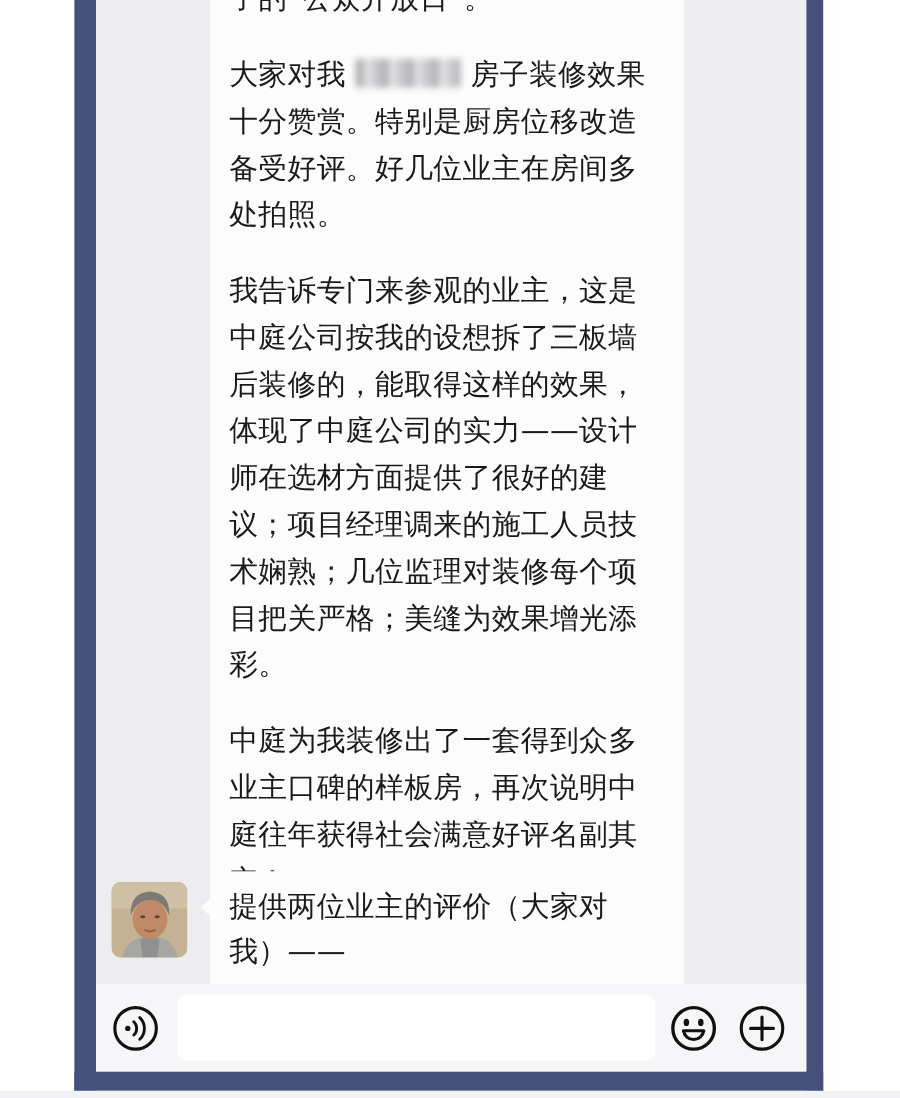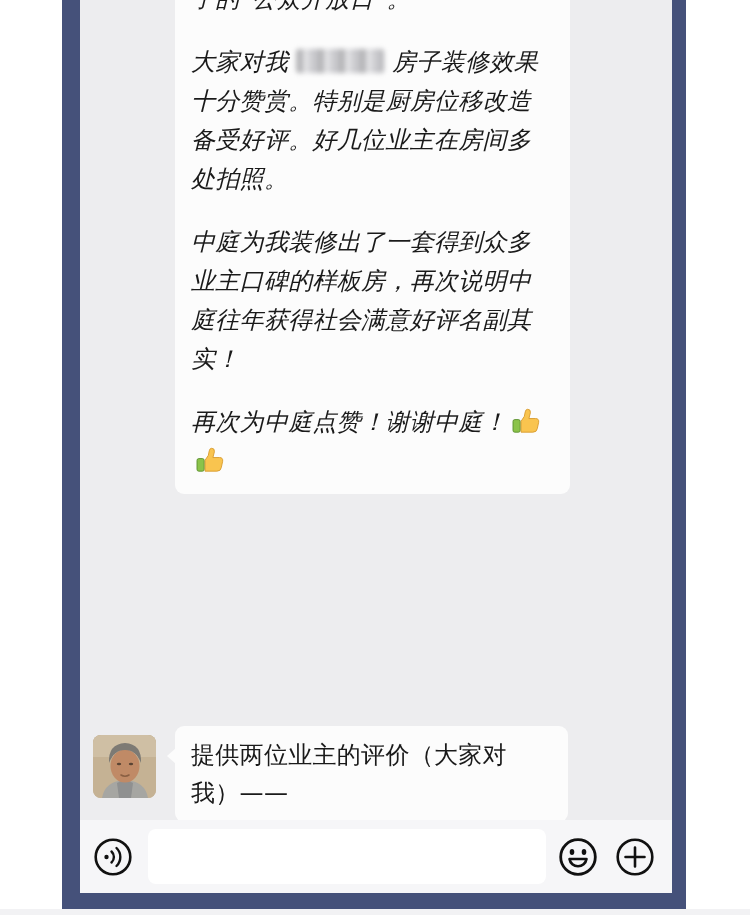--- a/index.html
+++ b/index.html
@@ -24,21 +24,21 @@
   
   .bubble{
     position:absolute;background:#fcfcfc;border-radius:9px;
     color:#1a1a1a;font-size:24px;letter-spacing:.3px;
     box-sizing:border-box;
   }
   .bubble-long{
     left:95px;top:-20px;width:395px;
     padding:0 16px 13px 16px;line-height:39px;
   }
-  .bubble-long p{margin:24px 0 0 0;font-style:italic;}
+  .bubble-long p{margin:24px 0 0 0;}
   .bubble-long p:first-child{margin-top:0;}
 
   .redact{
     display:inline-block;width:88px;height:24px;margin:0 8px;
     vertical-align:-3px;border-radius:3px;
     background:repeating-linear-gradient(90deg,
       rgba(125,125,130,.55) 0 7px,
       rgba(195,195,200,.5) 7px 14px,
       rgba(150,150,158,.5) 14px 21px);
     filter:blur(2.5px);
@@ -82,20 +82,21 @@
 </style>
 </head>
 <body>
 
 <div class="frame">
   <div class="chat">
 
     <div class="bubble bubble-long">
       <p>子的“公众开放日”。</p>
       <p><span>大家对我</span><span class="redact"></span><span>房子装修效果十分赞赏。特别是厨房位移改造备受好评。好几位业主在房间多处拍照。</span></p>
+      <p>我告诉专门来参观的业主，这是中庭公司按我的设想拆了三板墙后装修的，能取得这样的效果，体现了中庭公司的实力——设计师在选材方面提供了很好的建议；项目经理调来的施工人员技术娴熟；几位监理对装修每个项目把关严格；美缝为效果增光添彩。</p>
       <p>中庭为我装修出了一套得到众多业主口碑的样板房，再次说明中庭往年获得社会满意好评名副其实！</p>
       <p><span>再次为中庭点赞！谢谢中庭！</span><svg class="thumb" viewBox="0 0 32 30" aria-hidden="true">
             <rect x="1" y="14" width="8" height="14" rx="2" fill="#8bc34a" stroke="#5a8f2e" stroke-width="1"></rect>
             <path d="M10 28 h13 q4.5 0 5 -4 l1.5 -7 q0.6 -4.2 -3.6 -4.2 h-7.2 l1.6 -6.3 q0.6 -3.8 -2.9 -4 q-2.3 -0.1 -2.8 2.9 l-1 5 l-3.6 5.4 Z" fill="#f9c44f" stroke="#d89b2e" stroke-width="1" stroke-linejoin="round"></path>
           </svg><svg class="thumb" viewBox="0 0 32 30" aria-hidden="true">
             <rect x="1" y="14" width="8" height="14" rx="2" fill="#8bc34a" stroke="#5a8f2e" stroke-width="1"></rect>
             <path d="M10 28 h13 q4.5 0 5 -4 l1.5 -7 q0.6 -4.2 -3.6 -4.2 h-7.2 l1.6 -6.3 q0.6 -3.8 -2.9 -4 q-2.3 -0.1 -2.8 2.9 l-1 5 l-3.6 5.4 Z" fill="#f9c44f" stroke="#d89b2e" stroke-width="1" stroke-linejoin="round"></path>
           </svg></p>
     </div>
 

